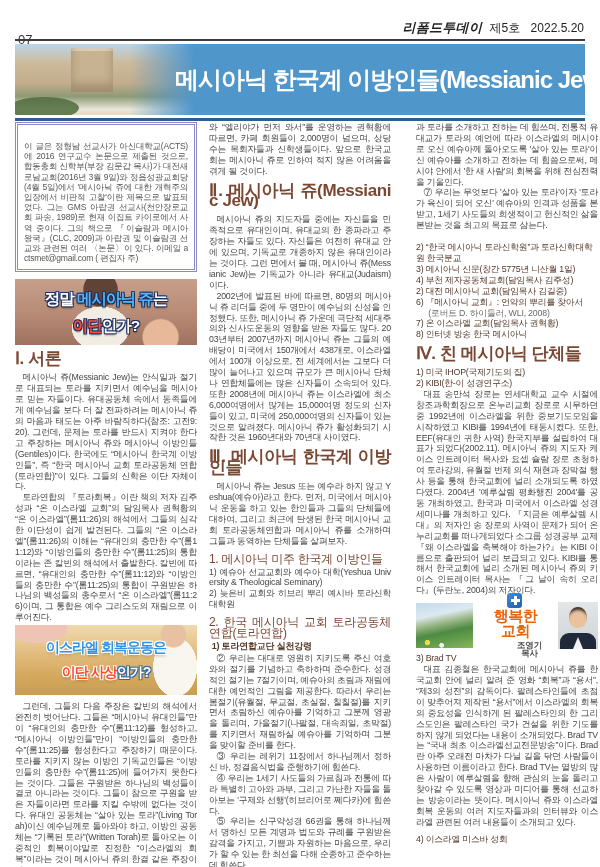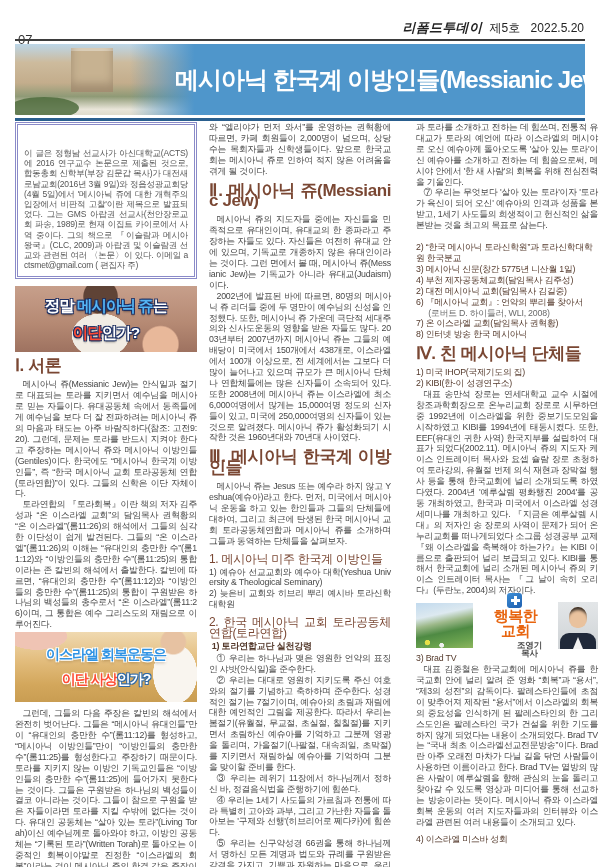--- a/index.html
+++ b/index.html
@@ -41,21 +41,21 @@
   .col-3 { left:416px; }
   p.ind { text-indent:0.85em; }
   .h-roman { font-size:17px; font-weight:bold; color:#7a4733; letter-spacing:-0.4px;
     margin:9px 0 7px; text-indent:0; }
   .h-sub { font-size:12px; font-weight:normal; color:#7a4733; letter-spacing:-0.3px; margin:7px 0 2px; }
   .h-sub2 { font-size:9px; font-weight:bold; color:#54392b; margin:2px 0 1px; text-indent:0.3em; }
   .b-item { font-weight:normal; color:#54392b; text-align:left; }
   .b-note { color:#6a6a6a; text-indent:1.4em; text-align:left; }
   .gap-s { height:6px; } .gap-m { height:11px; }
   
-  .intro-box { border:3px double #8a8ac8; padding:23px 6px 6px; margin:0 0 7px;
+  .intro-box { border:3px double #8a8ac8; padding:16px 6px 6px; margin:0 0 7px;
     font-size:8.5px; line-height:10.2px; color:#555; letter-spacing:-0.2px; }
   
   .thumb { position:relative; margin:0 0 6px; overflow:hidden;
     display:flex; flex-direction:column; align-items:center; justify-content:center;gap:10px; }
   .thumb .t-line { font-weight:bold; font-size:15.5px; letter-spacing:-1px; line-height:17px;
     color:#fff; text-shadow:-1px -1px 0 #1d2f63, 1px -1px 0 #1d2f63, -1px 1px 0 #1d2f63, 1px 1px 0 #1d2f63, 0 2px 2px rgba(0,0,0,.4);
     white-space:nowrap; }
   .thumb .blue  { color:#54b5f5; }
   .thumb .red   { color:#ff4b33; }
   .thumb-1 { height:66px;
@@ -145,21 +145,20 @@
   <div class="h-roman">Ⅱ. 메시아닉 쥬(Messianic Jew)</div>
   <p class="ind">메시아닉 쥬의 지도자들 중에는 자신들을 민족적으로 유대인이며, 유대교의 한 종파라고 주장하는 자들도 있다. 자신들은 여전히 유대교 안에 있으며, 기독교로 개종하지 않은 유대인이라는 것이다. 그런 면에서 볼 때, 메시아닉 쥬(Messianic Jew)는 기독교가 아니라 유대교(Judaism)이다.</p>
   <p class="ind">2002년에 발표된 바에 따르면, 80명의 메시아닉 쥬 리더들 중에 두 명만이 예수님의 신성을 인정했다. 또한, 메시아닉 쥬 가운데 극단적 세대주의와 신사도운동의 영향을 받은 자들도 많다. 2003년부터 2007년까지 메시아닉 쥬는 그들의 예배당이 미국에서 150개에서 438개로, 이스라엘에서 100개 이상으로, 전 세계에서는 그보다 더 많이 늘어나고 있으며 규모가 큰 메시아닉 단체나 연합체들에는 많은 신자들이 소속되어 있다. 또한 2008년에 메시아닉 쥬는 이스라엘에 최소 6,000여명에서 많게는 15,000여명 정도의 신자들이 있고, 미국에 250,000여명의 신자들이 있는 것으로 알려졌다. 메시아닉 쥬가 활성화되기 시작한 것은 1960년대와 70년대 사이였다.</p>
   <div class="h-roman">Ⅲ. 메시아닉 한국계 이방인들</div>
   <p class="ind">메시아닉 쥬는 Jesus 또는 예수라 하지 않고 Yeshua(예슈아)라고 한다. 먼저, 미국에서 메시아닉 운동을 하고 있는 한인들과 그들의 단체들에 대하여, 그리고 최근에 탄생된 한국 메시아닉 교회 토라공동체연합과 메시아닉 쥬를 소개하며 그들과 동역하는 단체들을 살펴보자.</p>
   <div class="h-sub">1. 메시아닉 미주 한국계 이방인들</div>
   <p>1) 예슈아 선교교회와 예수아 대학(Yeshua University &amp; Theological Seminary)</p>
   <p>2) 늦은비 교회와 히브리 뿌리 예시바 토라신학대학원</p>
   <div class="h-sub">2. 한국 메시아닉 교회 토라공동체 연합(토라연합)</div>
   <div class="h-sub2">1) 토라연합교단 실천강령</div>
-  <p class="ind">① 우리는 하나님과 맺은 영원한 언약의 표징인 샤밧(안식일)을 준수한다.</p>
   <p class="ind">② 우리는 대대로 영원히 지키도록 주신 여호와의 절기를 기념하고 축하하며 준수한다. 성경적인 절기는 7절기이며, 예슈아의 초림과 재림에 대한 예언적인 그림을 제공한다. 따라서 우리는 봄절기(유월절, 무교절, 초실절, 칠칠절)를 지키면서 초림하신 예슈아를 기억하고 그분께 영광을 돌리며, 가을절기(나팔절, 대속죄일, 초막절)를 지키면서 재림하실 예슈아를 기억하며 그분을 맞이할 준비를 한다.</p>
   <p class="ind">③ 우리는 레위기 11장에서 하나님께서 정하신 바, 정결음식법을 준행하기에 힘쓴다.</p>
   <p class="ind">④ 우리는 1세기 사도들의 가르침과 전통에 따라 특별히 고아와 과부, 그리고 가난한 자들을 돌아보는 '구제와 선행'(히브리어로 쩨다카)에 힘쓴다.</p>
   <p class="ind">⑤ 우리는 신구약성경 66권을 통해 하나님께서 명하신 모든 계명과 법도와 규례를 구원받은 감격을 가지고, 기쁨과 자원하는 마음으로, 우리가 할 수 있는 한 최선을 다해 순종하고 준수하는 데 힘쓴다.</p>
 
 </div>
 
 <div class="col col-3">
   <p>과 토라를 소개하고 전하는 데 힘쓰며, 전통적 유대교가 토라의 예언에 따라 이스라엘의 메시야로 오신 예슈아께 돌아오도록 '살아 있는 토라'이신 예슈아를 소개하고 전하는 데 힘씀으로써, 메시야 안에서 '한 새 사람'의 회복을 위해 전심전력을 기울인다.</p>
   <p class="ind">⑦ 우리는 무엇보다 '살아 있는 토라'이자 '토라가 육신이 되어 오신' 예슈아의 인격과 성품을 본받고, 1세기 사도들의 희생적이고 헌신적인 삶을 본받는 것을 최고의 목표로 삼는다.</p>

